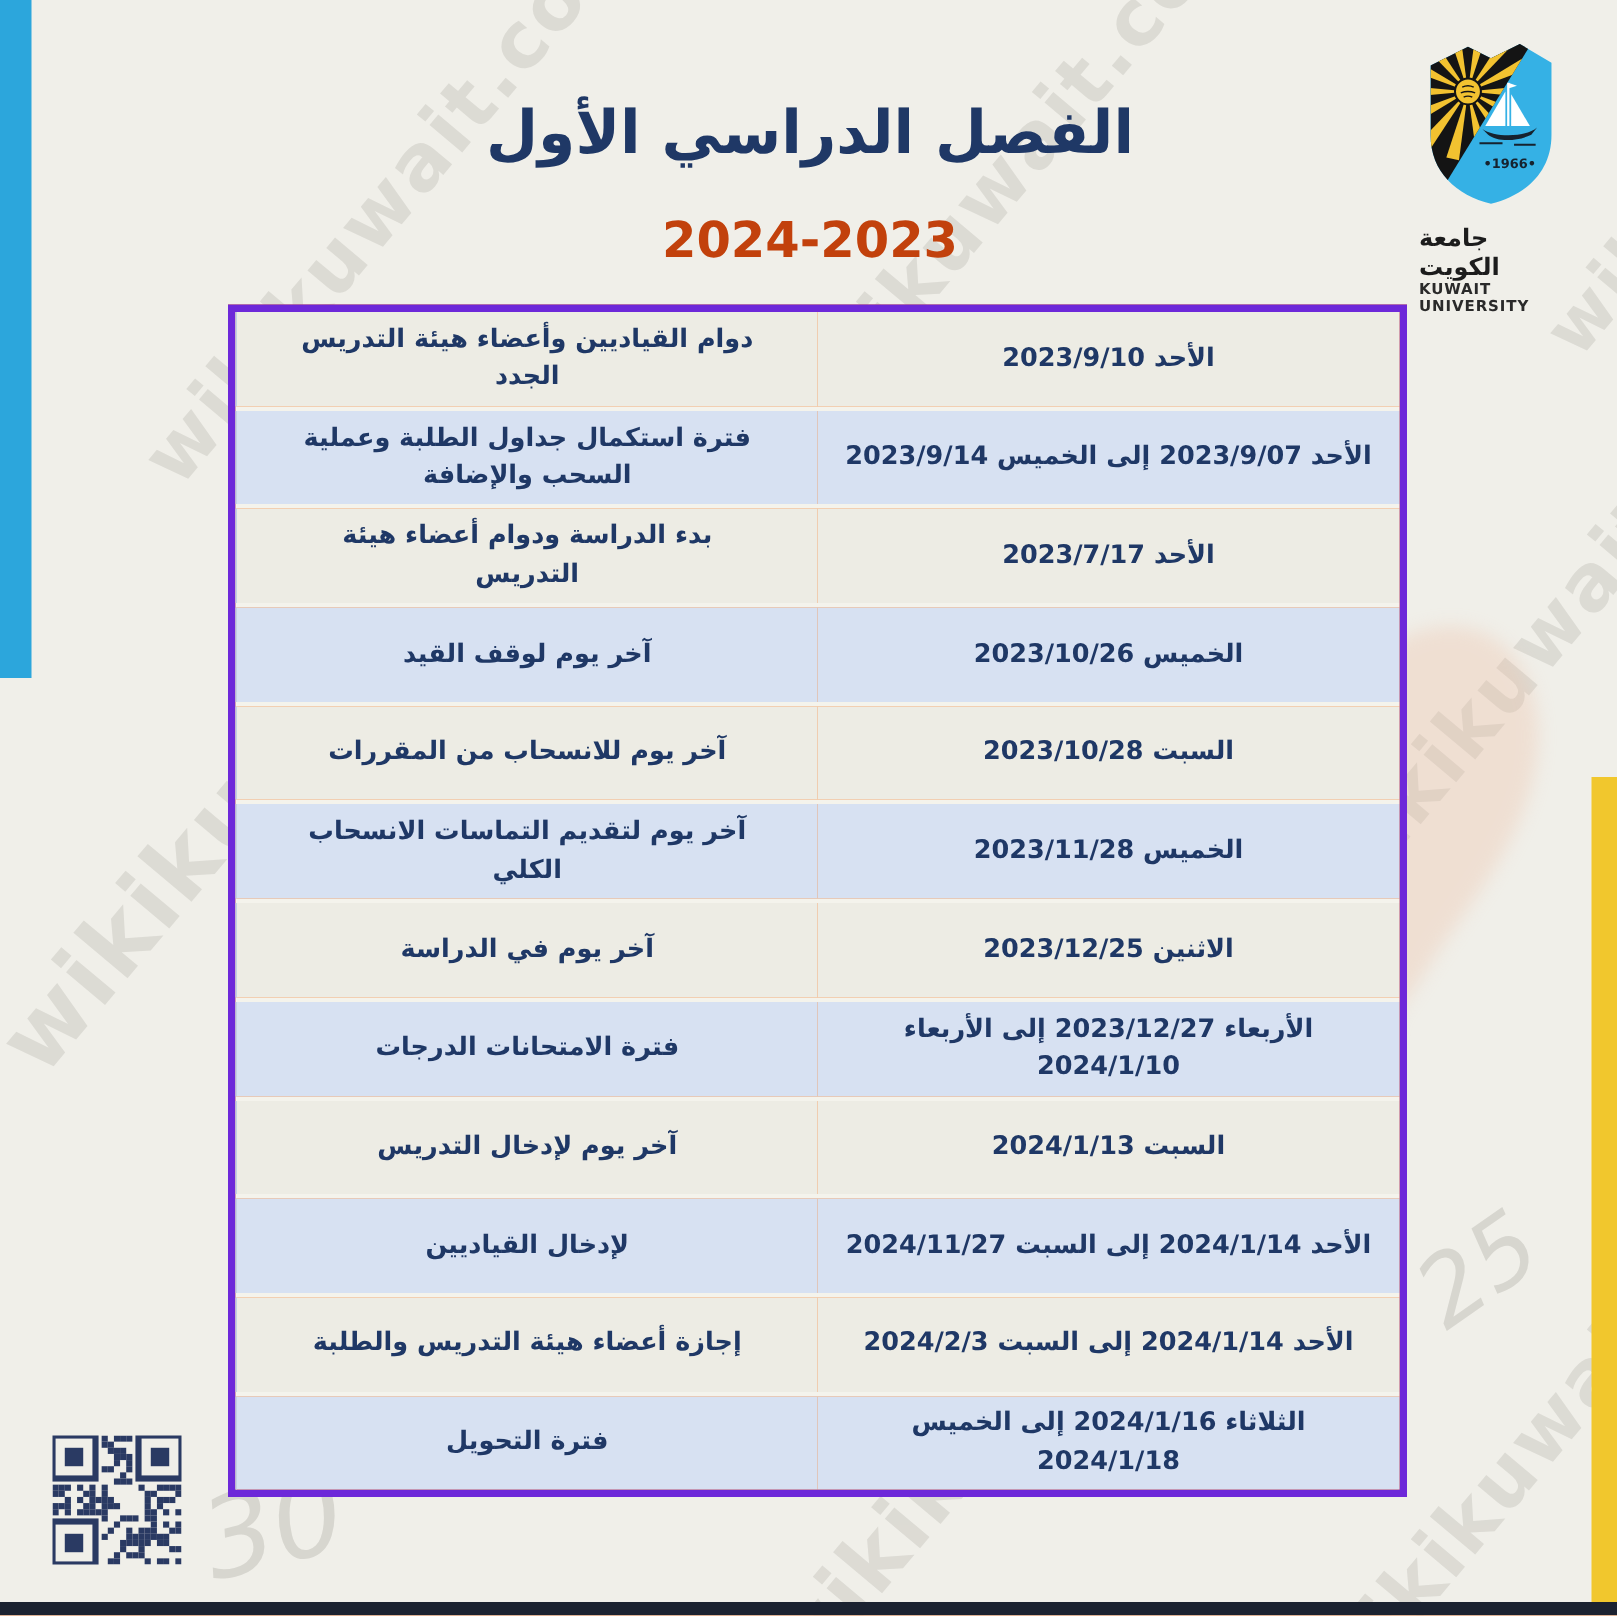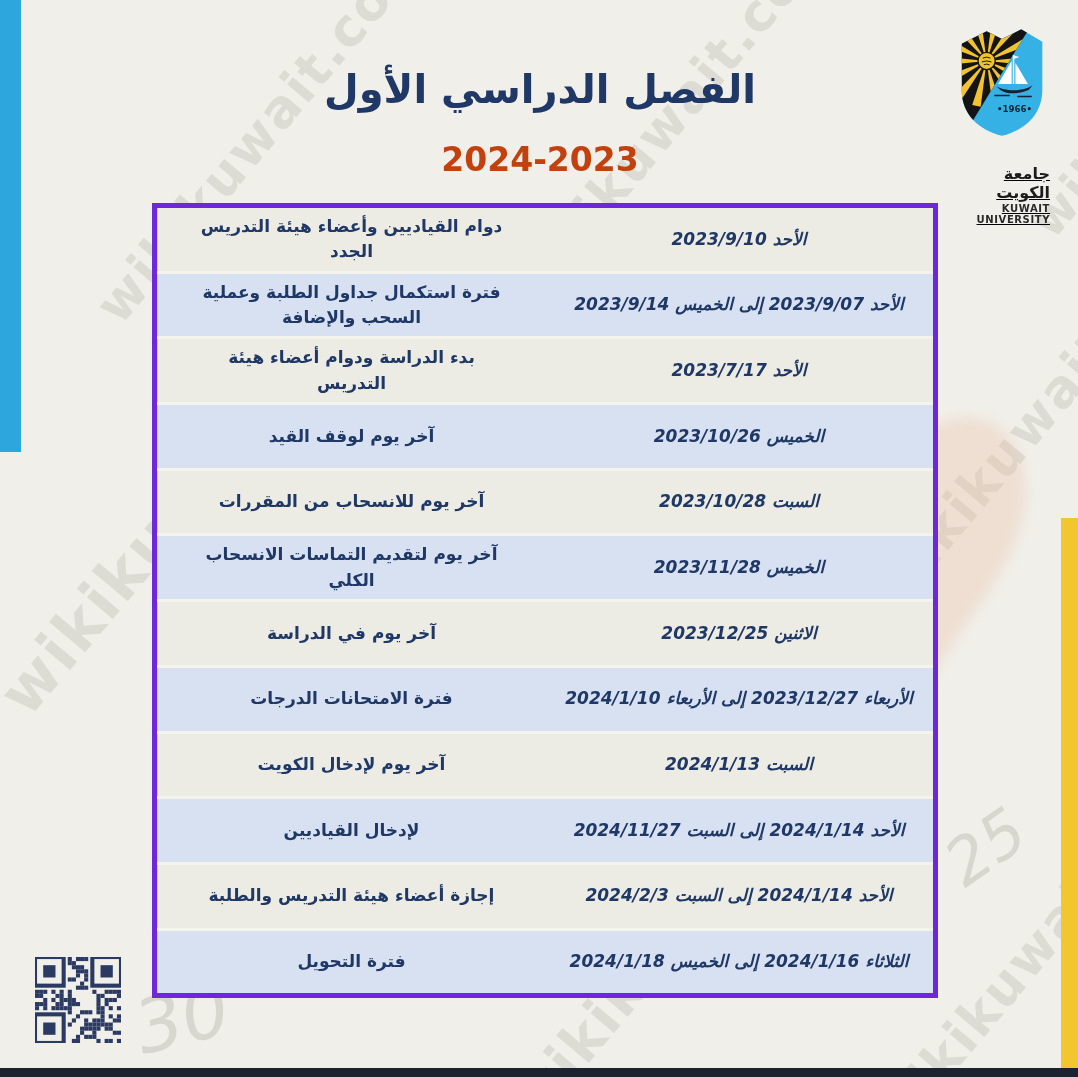--- a/index.html
+++ b/index.html
@@ -33,40 +33,40 @@
   .title{
     left:150px;top:64px;width:780px;text-align:center;direction:rtl;
     color:#1f3866;font-size:40px;font-weight:700;line-height:1.25;
   }
   .subtitle{
     left:150px;top:140px;width:780px;text-align:center;direction:ltr;
     color:#c2410c;font-size:33px;font-weight:700;
   }
 
   
-  .logo{left:946px;top:26px;width:104px;text-align:right;text-decoration:underline;}
-  .logo-ar{font-size:16px;font-weight:700;color:#1c1c1c;direction:rtl;margin-top:18px;}
+  .logo{left:946px;top:26px;width:104px;text-align:left;}
+  .logo-ar{font-size:16px;font-weight:700;color:#1c1c1c;direction:rtl;margin-top:3px;}
   .logo-en{font-size:10px;font-weight:700;color:#2a2a2a;letter-spacing:.6px;margin-top:1px;}
 
   
   .cal-table{
     left:152px;top:203px;width:776px;border:5px solid #6d28d9;
     background:#f97316;
   }
   .row{display:flex;height:62.7px;}
   .row:not(:last-child){border-bottom:3px solid #f4f3ec;}
   .row:nth-child(odd) .cell{background:#edece4;}
   .row:nth-child(even) .cell{background:#d7e1f2;}
   .cell{
     box-sizing:border-box;width:50%;direction:rtl;display:flex;
     align-items:center;justify-content:center;text-align:center;
     color:#1f3866;font-size:17px;font-weight:700;line-height:1.5;
   }
   .cell.label{border-left:1px solid #c2cfe5;padding:0 34px;}
-  .cell.date{padding:0 14px;font-style:italic;}
+  .cell.date{padding:0 14px;}
 
   
   .qr{left:35px;top:957px;width:86px;height:86px;}
 </style>
 </head>
 <body>
 
 <div class="canvas">
 
   <span class="wm" style="left:20px;top:100px;font-size:52px;">wikikuwait.com</span>
@@ -177,21 +177,21 @@
     </div>
     <div class="row">
       <div class="cell label">آخر يوم في الدراسة</div>
       <div class="cell date">الاثنين 2023/12/25</div>
     </div>
     <div class="row">
       <div class="cell label">فترة الامتحانات الدرجات</div>
       <div class="cell date">الأربعاء 2023/12/27 إلى الأربعاء 2024/1/10</div>
     </div>
     <div class="row">
-      <div class="cell label">آخر يوم لإدخال الكويت</div>
+      <div class="cell label">آخر يوم لإدخال التدريس</div>
       <div class="cell date">السبت 2024/1/13</div>
     </div>
     <div class="row">
       <div class="cell label">لإدخال القياديين</div>
       <div class="cell date">الأحد 2024/1/14 إلى السبت 2024/11/27</div>
     </div>
     <div class="row">
       <div class="cell label">إجازة أعضاء هيئة التدريس والطلبة</div>
       <div class="cell date">الأحد 2024/1/14 إلى السبت 2024/2/3</div>
     </div>

